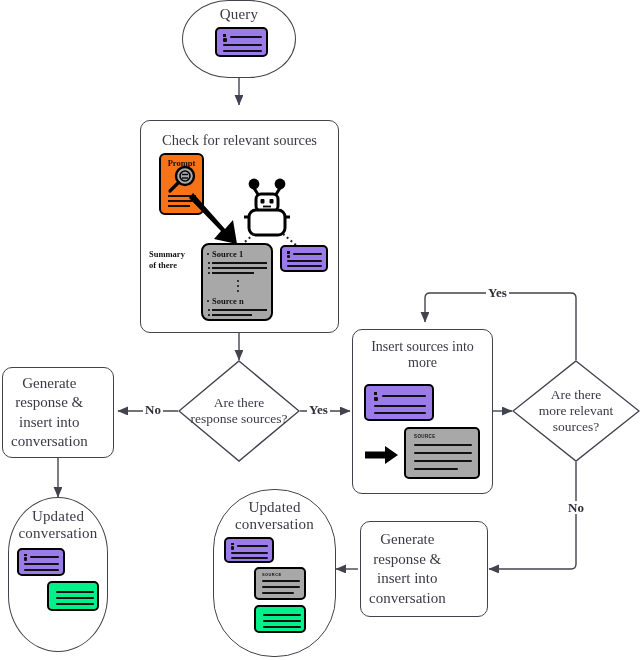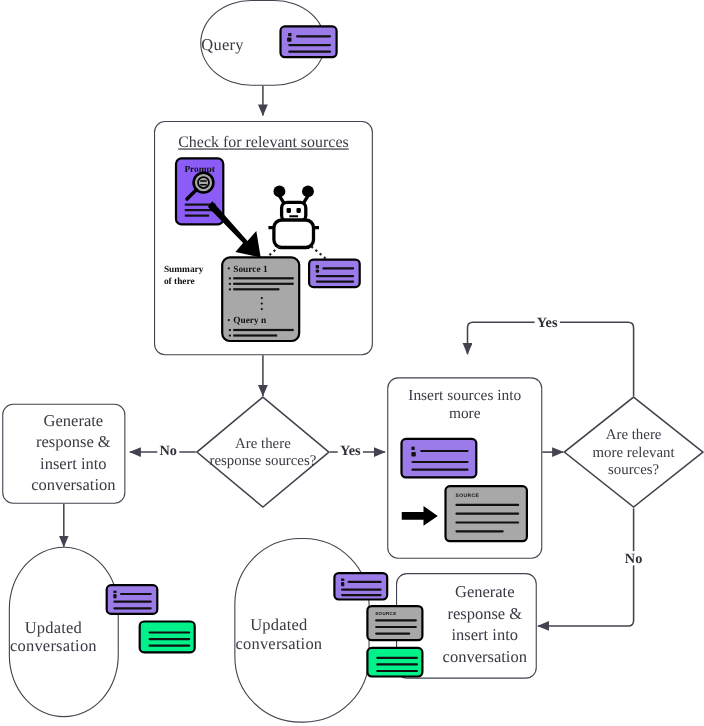--- a/index.html
+++ b/index.html
@@ -13,36 +13,36 @@
   }
   #stage{position:absolute;inset:0;width:640px;height:660px;}
   svg.edges{position:absolute;left:0;top:0;width:640px;height:660px;pointer-events:none;}
 
   .node{position:absolute;box-sizing:border-box;}
 
   
   .terminator{
     border:1.4px solid #43434f;
     background:#fff;
-    display:flex;flex-direction:row;align-items:center;
+    display:flex;flex-direction:column;align-items:center;
   }
   .term-label{
     text-align:center;font-size:15px;line-height:1.12;
     color:#3a3a45;letter-spacing:.2px;
   }
 
   
   .process{
     border:1.4px solid #43434f;border-radius:10px;background:#fff;
   }
   .proc-title{
     text-align:center;font-size:15px;line-height:1.16;color:#3a3a45;
   }
   .proc-center{
-    width:100%;height:100%;display:flex;align-items:center;justify-content:flex-end;
+    width:100%;height:100%;display:flex;align-items:center;justify-content:flex-start;
     text-align:center;font-size:15px;line-height:1.3;color:#3a3a45;
     padding:0 8px;box-sizing:border-box;
   }
 
   
   .diamond{display:flex;align-items:center;justify-content:center;}
   .diamond .dtext{
     position:relative;z-index:2;text-align:center;font-size:13.5px;
     line-height:1.18;color:#3a3a45;width:112px;
   }
@@ -64,21 +64,21 @@
   .bubble.purple{background:#9B7BE8;}
   .bubble.green{background:#00F08A;}
   .bubble.gray{background:#A8A8A8;}
   .srclabel{
     position:absolute;font-size:4.5px;font-weight:bold;color:#111;
     letter-spacing:.4px;font-family:"Liberation Sans",sans-serif;
   }
 
   
   .doc{
-    position:absolute;background:#8b5cf6;border:2.4px solid #000;
+    position:absolute;background:#f97316;border:2.4px solid #000;
     border-radius:6px;box-sizing:border-box;
   }
   .doc .dtitle{
     position:absolute;width:100%;text-align:center;top:3px;
     font-size:8.5px;font-weight:bold;color:#111;
   }
   .doc .ln{position:absolute;background:#111;height:1.6px;}
 
   
   .sumbox{
@@ -142,21 +142,21 @@
       <div class="bubble purple" style="left:32px;top:4px;width:53px;height:30px;">
         <div class="av" style="left:6px;top:5px;width:3px;height:3px;"></div>
         <div class="av" style="left:5.5px;top:9px;width:4px;height:4px;border-radius:1px;"></div>
         <div class="ln" style="left:13px;top:7px;width:32px;"></div>
         <div class="ln" style="left:6px;top:15px;width:39px;"></div>
         <div class="ln" style="left:6px;top:21px;width:39px;"></div>
       </div>
     </div>
   </div>
 
-  <div class="node process" style="left:140px;top:110px;width:199px;height:213px;text-decoration:underline;">
+  <div class="node process" style="left:140px;top:120px;width:199px;height:213px;">
     <div class="proc-title" style="margin-top:11px;font-size:14.5px;">Check for relevant sources</div>
 
     <div class="doc" style="left:18px;top:32px;width:45px;height:62px;">
       <div class="dtitle">Prompt</div>
       <div class="ln" style="left:7px;top:40px;width:28px;"></div>
       <div class="ln" style="left:7px;top:45px;width:28px;"></div>
       <div class="ln" style="left:7px;top:50px;width:22px;"></div>
 
       <svg style="position:absolute;left:4px;top:10px;" width="34" height="30" viewBox="0 0 34 30">
         <circle cx="20" cy="11" r="9" fill="#A8A8A8" stroke="#000" stroke-width="2.4"></circle>
@@ -200,21 +200,21 @@
       <div class="dot" style="left:4px;top:8px;"></div>
       <div class="ln" style="left:9px;top:17px;width:55px;"></div>
       <div class="ln" style="left:9px;top:22px;width:55px;"></div>
       <div class="ln" style="left:9px;top:27px;width:42px;"></div>
       <div class="dot" style="left:5px;top:17px;width:1.6px;height:1.6px;"></div>
       <div class="dot" style="left:5px;top:22px;width:1.6px;height:1.6px;"></div>
       <div class="dot" style="left:5px;top:27px;width:1.6px;height:1.6px;"></div>
       <div class="dot" style="left:34px;top:35px;"></div>
       <div class="dot" style="left:34px;top:40px;"></div>
       <div class="dot" style="left:34px;top:45px;"></div>
-      <div class="sitem" style="left:9px;top:51px;">Query n</div>
+      <div class="sitem" style="left:9px;top:51px;">Source n</div>
       <div class="dot" style="left:4px;top:55px;"></div>
       <div class="ln" style="left:9px;top:64px;width:55px;"></div>
       <div class="ln" style="left:9px;top:69px;width:40px;"></div>
       <div class="dot" style="left:5px;top:64px;width:1.6px;height:1.6px;"></div>
       <div class="dot" style="left:5px;top:69px;width:1.6px;height:1.6px;"></div>
     </div>
 
     <div class="bubble purple" style="left:139px;top:124px;width:48px;height:27px;">
       <div class="av" style="left:5px;top:4px;width:2.5px;height:2.5px;"></div>
       <div class="av" style="left:4.5px;top:7.5px;width:3.5px;height:3.5px;border-radius:1px;"></div>
@@ -259,21 +259,21 @@
         <div class="ln" style="left:5px;top:19px;width:35px;"></div>
       </div>
       <div class="bubble green" style="left:38px;top:39px;width:52px;height:30px;">
         <div class="ln" style="left:7px;top:8px;width:38px;"></div>
         <div class="ln" style="left:7px;top:14px;width:38px;"></div>
         <div class="ln" style="left:7px;top:20px;width:38px;"></div>
       </div>
     </div>
   </div>
 
-  <div class="node process" style="left:352px;top:343px;width:141px;height:165px;">
+  <div class="node process" style="left:352px;top:329px;width:141px;height:165px;">
     <div class="proc-title" style="margin-top:9px;font-size:14px;">
       <span>Insert sources into</span><br>
       <span>more</span>
     </div>
     <div class="bubble purple" style="left:11px;top:54px;width:70px;height:37px;">
       <div class="av" style="left:8px;top:6px;width:3px;height:3px;"></div>
       <div class="av" style="left:7.5px;top:10.5px;width:4px;height:4.5px;border-radius:1px;"></div>
       <div class="ln" style="left:16px;top:9px;width:44px;"></div>
       <div class="ln" style="left:8px;top:19px;width:52px;"></div>
       <div class="ln" style="left:8px;top:26px;width:52px;"></div>

